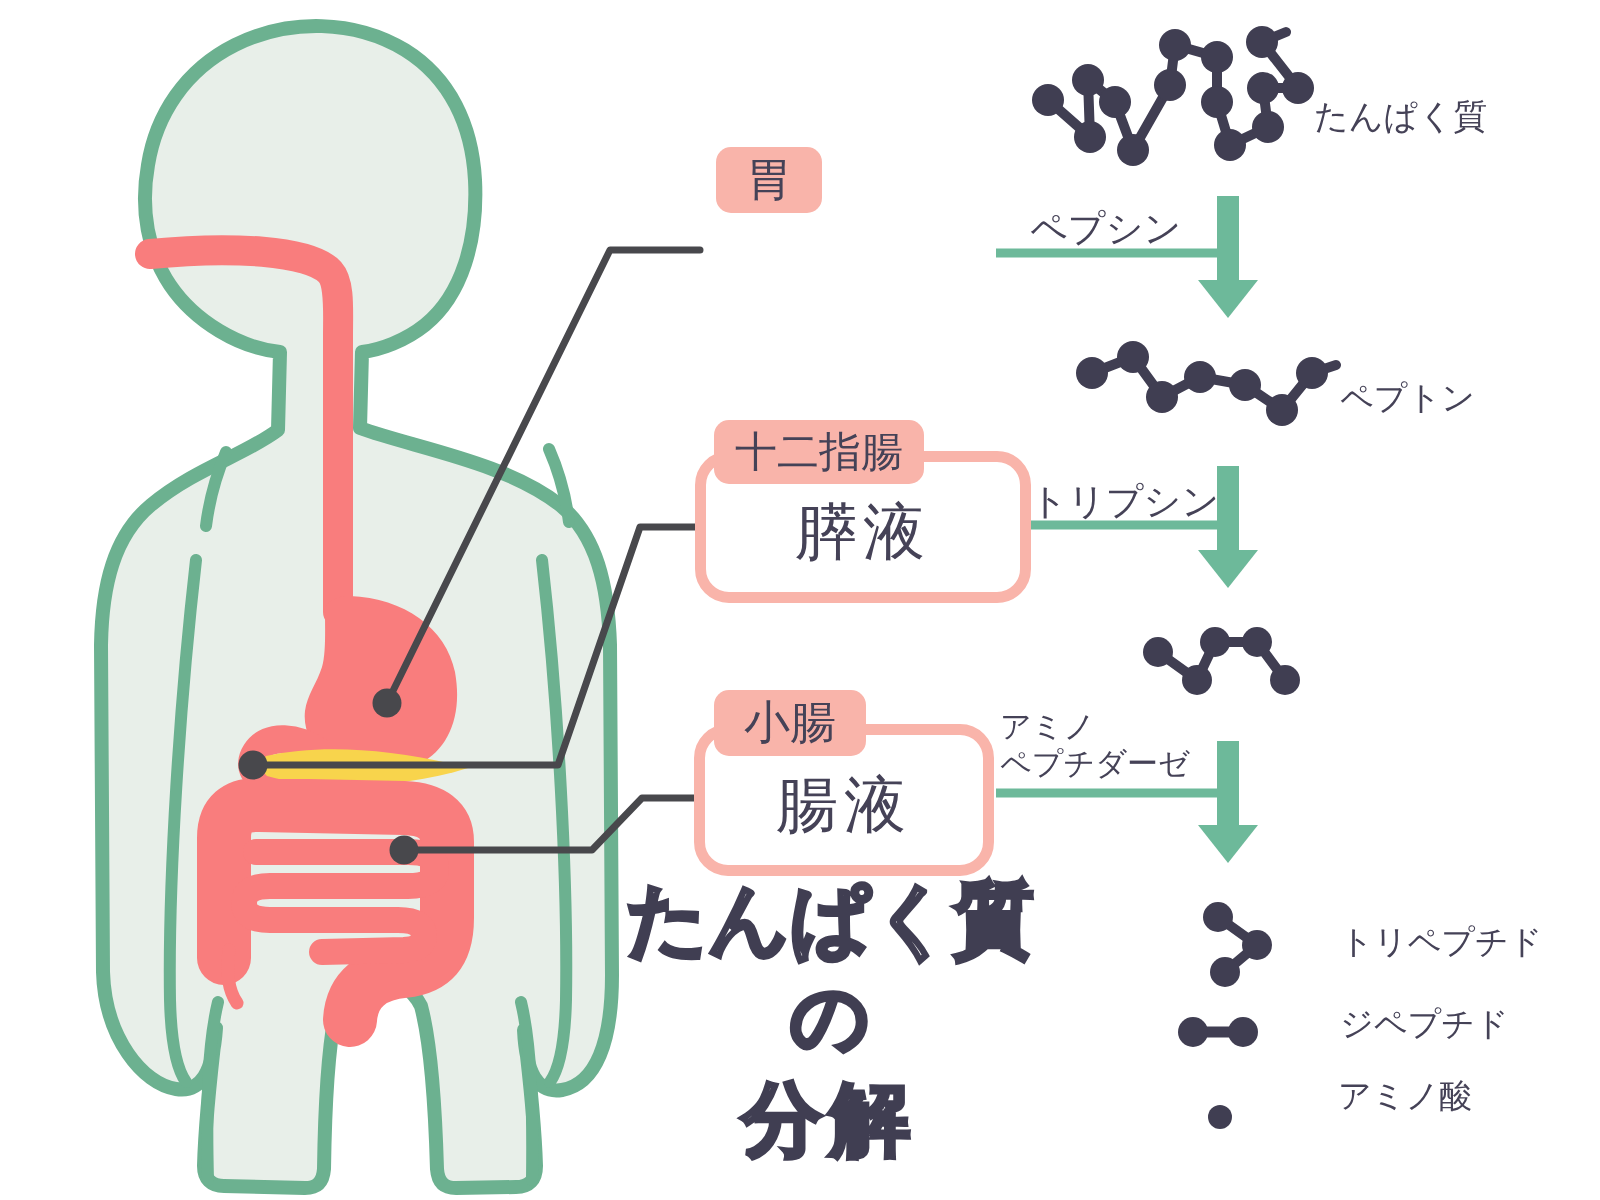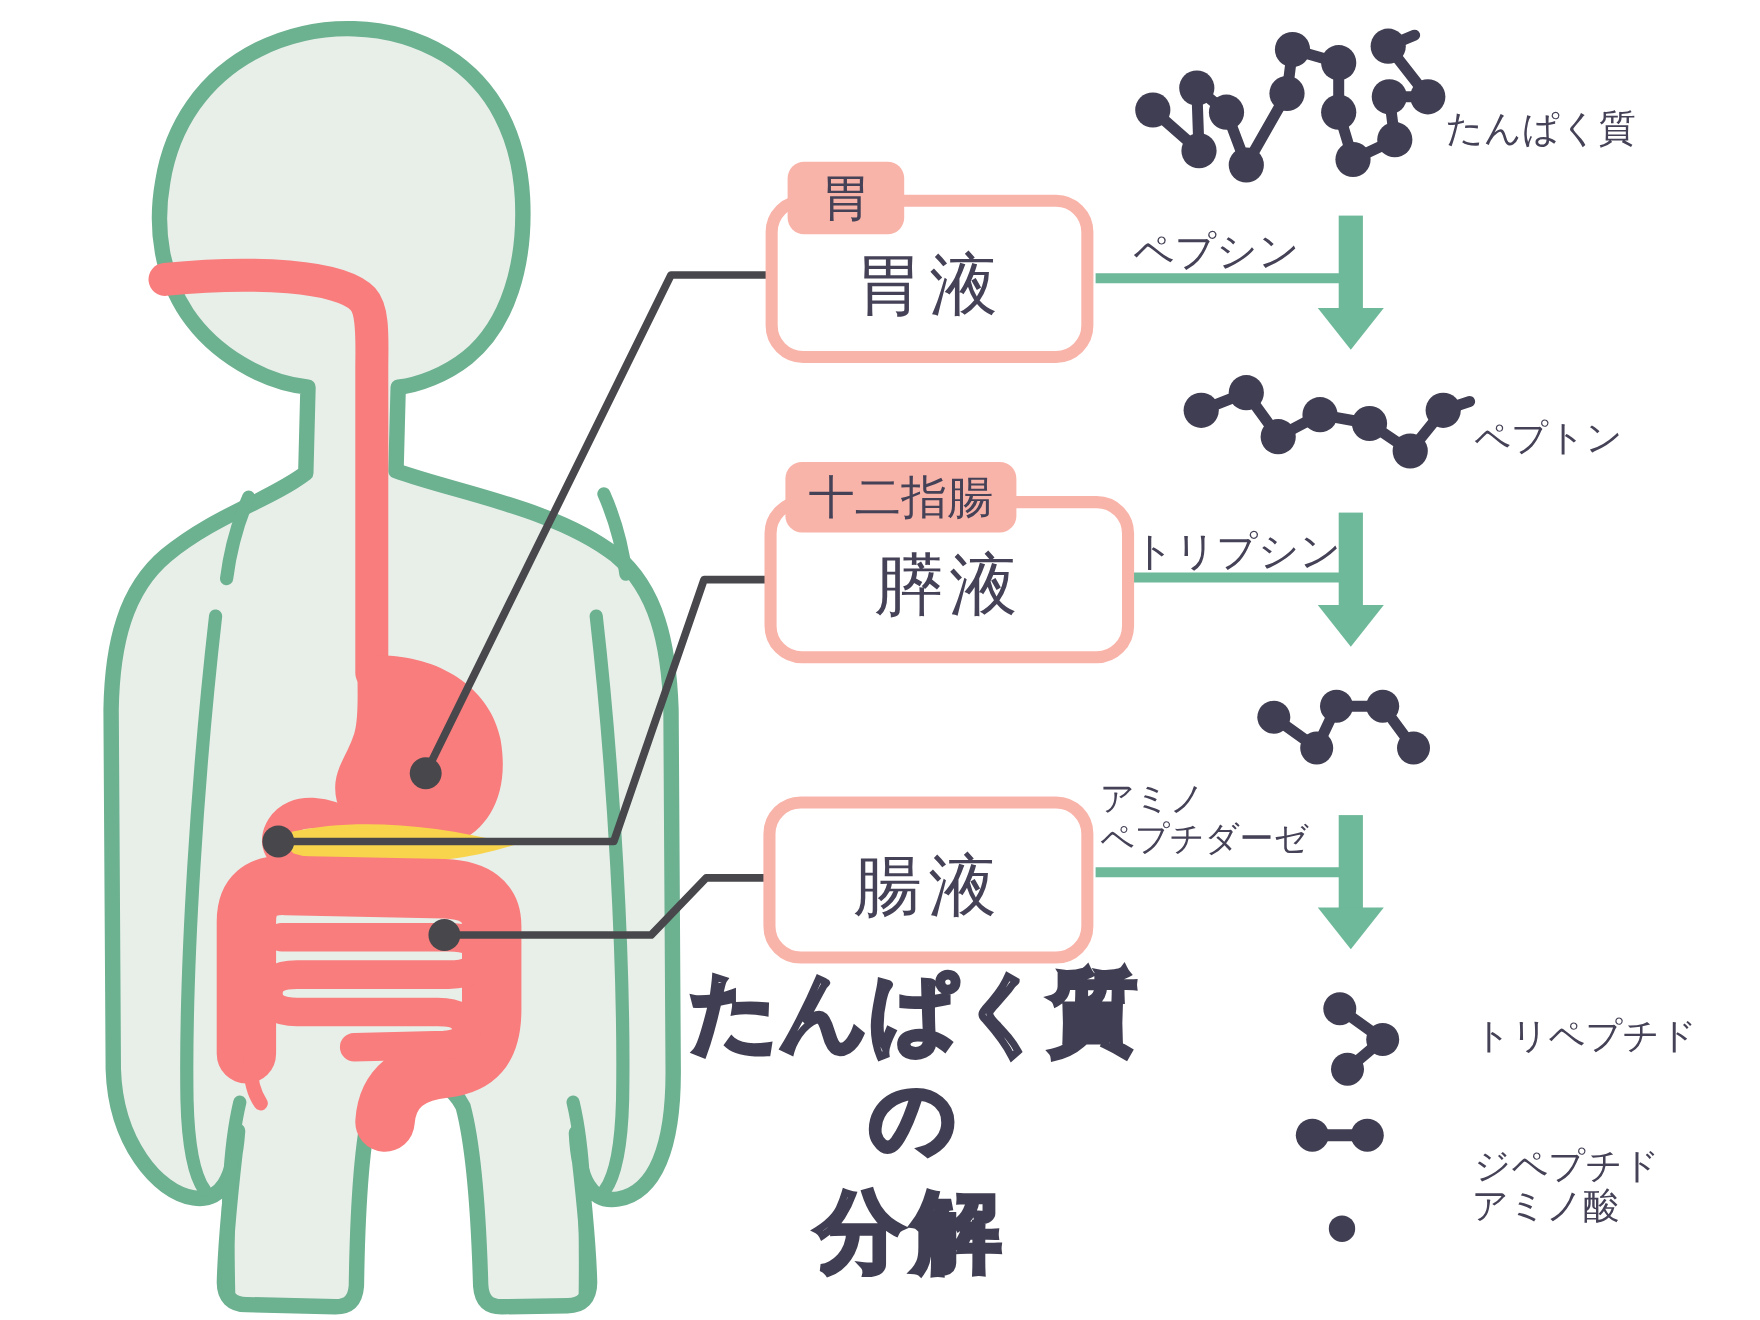--- a/index.html
+++ b/index.html
@@ -204,49 +204,49 @@
           <polyline points="1193,1032 1243,1032" fill="none" stroke="#403e52" stroke-width="11" stroke-linecap="round" stroke-linejoin="round"></polyline>
           <circle cx="1193" cy="1032" r="15" fill="#403e52"></circle>
           <circle cx="1243" cy="1032" r="15" fill="#403e52"></circle>
         </g>
         <g>
           <circle cx="1220" cy="1117" r="12" fill="#403e52"></circle>
         </g>
       </g>
   </svg>
 
-  <div class="obox" id="box1" style="left:696px;top:177px;width:298px;height:153px;">
-    <span class="fluid">胃液</span>
-  </div>
   <div class="otag" style="left:716px;top:147px;width:106px;height:66px;font-size:46px;">
     <span>胃</span>
   </div>
 
   <div class="obox" id="box2" style="left:695px;top:451px;width:336px;height:152px;">
     <span class="fluid">膵液</span>
   </div>
   <div class="otag" style="left:714px;top:420px;width:210px;height:64px;font-size:42px;">
     <span>十二指腸</span>
   </div>
 
   <div class="obox" id="box3" style="left:694px;top:724px;width:300px;height:152px;">
     <span class="fluid">腸液</span>
+  </div>
+  <div class="otag" style="left:714px;top:690px;width:152px;height:66px;font-size:46px;">
+    <span>小腸</span>
   </div>
 
   <div class="enz" style="left:1030px;top:204px;">ペプシン</div>
   <div class="enz" style="left:1030px;top:477px;">トリプシン</div>
   <div class="enz two" style="left:1000px;top:708px;">
     <div>アミノ</div>
     <div>ペプチダーゼ</div>
   </div>
 
   <div class="mlabel big" style="left:1314px;top:94px;">たんぱく質</div>
   <div class="mlabel" style="left:1340px;top:376px;">ペプトン</div>
   <div class="mlabel" style="left:1340px;top:920px;">トリペプチド</div>
-  <div class="mlabel" style="left:1340px;top:1002px;margin-top:36px;">ジペプチド</div>
+  <div class="mlabel" style="left:1340px;top:1002px;">ジペプチド</div>
   <div class="mlabel" style="left:1338px;top:1074px;">アミノ酸</div>
 
   <div class="title">
     <span class="tl t1">たんぱく質</span>
     <span class="tl t2">の</span>
     <span class="tl t3">分解</span>
   </div>
 
 </div>
 

